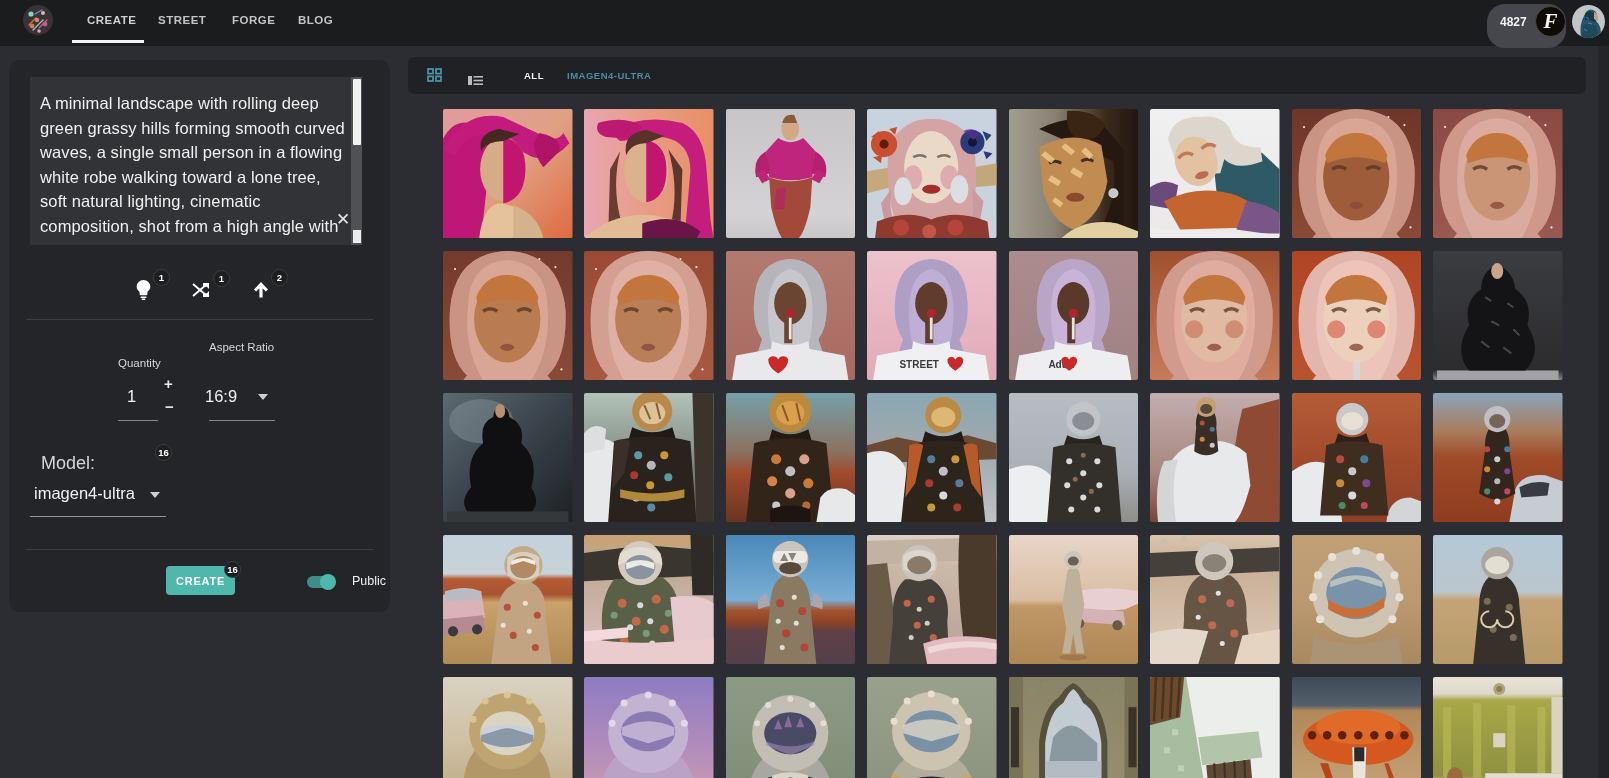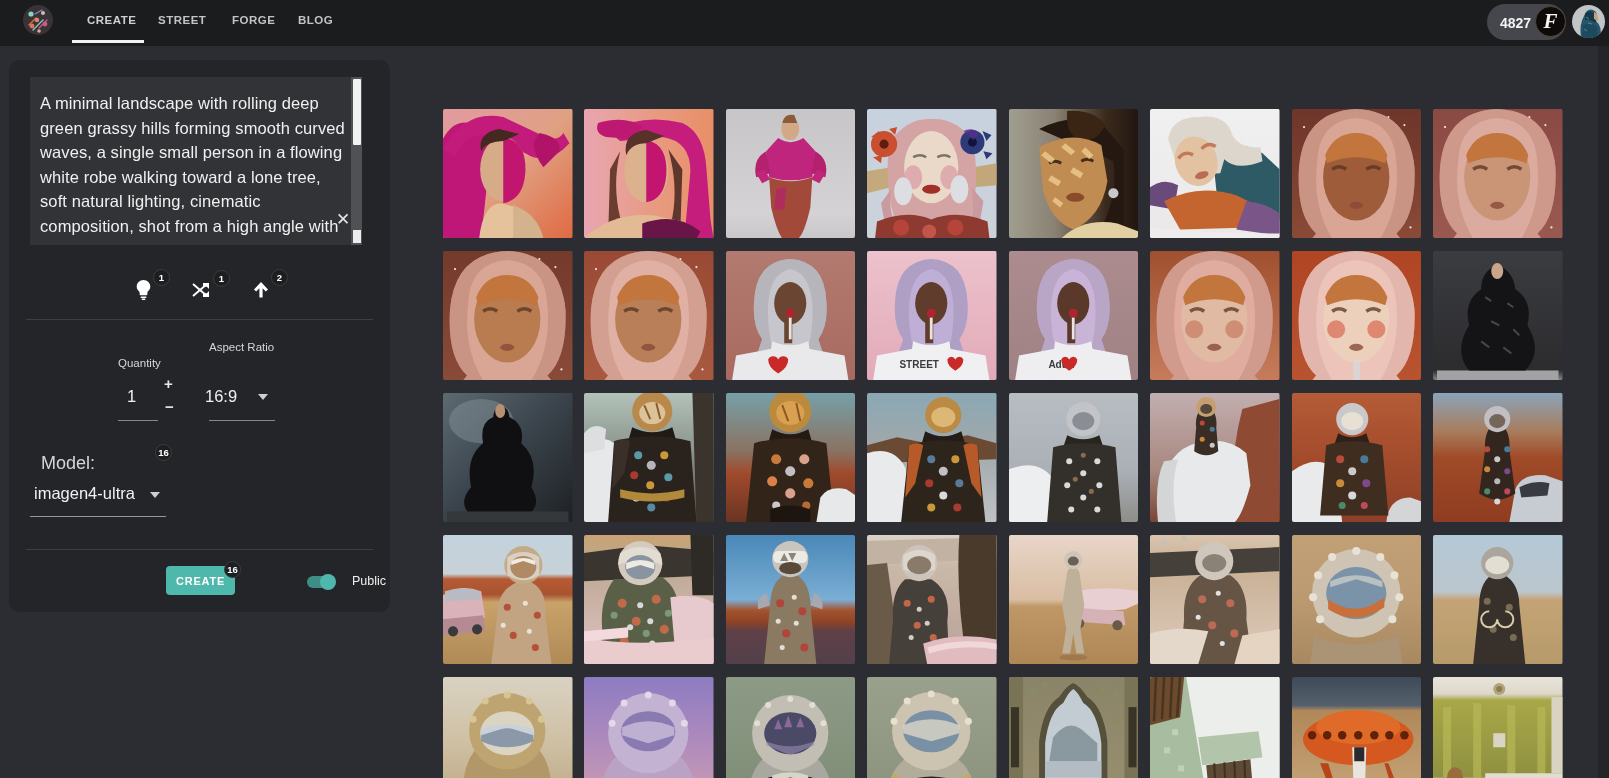--- a/index.html
+++ b/index.html
@@ -1,21 +1,21 @@
 <!DOCTYPE html>
 <html><head><meta charset="utf-8">
 <style>
 *{margin:0;padding:0;box-sizing:border-box}
 html,body{width:1609px;height:778px;overflow:hidden;background:#2b2d33;font-family:"Liberation Sans",sans-serif}
 #root{position:relative;width:1609px;height:778px}
 .topbar{position:absolute;left:0;top:0;width:1609px;height:46px;background:#1b1c1e}
 .logo{position:absolute;left:23px;top:5px}
 .nav{position:absolute;top:0;height:40px;display:flex;align-items:center;font-size:11.5px;font-weight:bold;letter-spacing:0.5px;color:#cfcfd1}
 .tab-underline{position:absolute;left:72px;top:40px;width:72px;height:3px;background:#f2f2f2}
-.pill{position:absolute;left:1487px;top:4px;width:79px;height:36px;background:#46474c;border-radius:18px;color:#f2f2f2;font-size:14px;font-weight:bold}
+.pill{position:absolute;left:1487px;top:4px;width:79px;height:44px;background:#46474c;border-radius:18px;color:#f2f2f2;font-size:12px;font-weight:bold}
 .pill .num{position:absolute;left:13px;top:11px}
 .coin{position:absolute;left:1535px;top:6px}
 .avatar{position:absolute;left:1572px;top:5px}
 .rightstrip{position:absolute;left:1598px;top:46px;width:11px;height:732px;background:#232528}
 .panel{position:absolute;left:9px;top:60px;width:381px;height:552px;background:#242528;border-radius:10px}
 .ta{position:absolute;left:21px;top:17px;width:332px;height:168px;background:#323337;color:#f0f0f0;font-size:16.5px;line-height:24.6px;padding:14px 12px 0 10px;letter-spacing:0.1px;overflow:hidden}
 .sb{position:absolute;right:0;top:0;width:11px;height:168px;background:#505155}
 .sbthumb{position:absolute;right:1.5px;top:2px;width:8px;height:66px;background:#f2f2f2;border-radius:1px}
 .closex{position:absolute;left:327px;top:149px;color:#e2e2e2;font-size:17px}
 .badge{position:absolute;width:17px;height:17px;border-radius:50%;background:#1d1e20;border:1px solid #3c3e42;color:#fff;font-size:9.5px;font-weight:bold;display:flex;align-items:center;justify-content:center}
@@ -124,20 +124,40 @@
   <div class="caret" style="left:141px;top:432px"></div>
   <div class="uline" style="left:21px;top:456px;width:136px;background:#97989a"></div>
   <div class="divider" style="top:489px"></div>
   <div class="createbtn">CREATE</div>
   <div class="badge" style="left:215px;top:501px">16</div>
   <div class="toggle">
         <div class="knob"></div>
       </div>
   <div class="publbl">Public</div>
 </div>
+<div class="toolbar">
+  <div class="tbicon" style="position:absolute;left:19px;top:11px"><svg width="15" height="14" viewBox="0 0 15 14">
+          <g fill="none" stroke="#4d97ad" stroke-width="1.7">
+            <rect x="1" y="1" width="5" height="4.6"></rect>
+            <rect x="9" y="1" width="5" height="4.6"></rect>
+            <rect x="1" y="8.4" width="5" height="4.6"></rect>
+            <rect x="9" y="8.4" width="5" height="4.6"></rect>
+          </g>
+        </svg></div>
+  <div class="tbicon" style="position:absolute;left:60px;top:14px"><svg width="15" height="9" viewBox="0 0 15 9">
+          <g fill="#b8bcbe">
+            <rect x="0" y="0" width="4" height="9"></rect>
+            <rect x="5.5" y="0" width="9.5" height="1.6"></rect>
+            <rect x="5.5" y="3.7" width="9.5" height="1.6"></rect>
+            <rect x="5.5" y="7.4" width="9.5" height="1.6"></rect>
+          </g>
+        </svg></div>
+  <div class="tbtxt" style="left:116px;top:13px;color:#f0f0f0">ALL</div>
+  <div class="tbtxt" style="left:159px;top:13px;color:#4d8aa3">IMAGEN4-ULTRA</div>
+</div>
 <div class="grid">
 <svg class="tile" viewBox="0 0 129 129" preserveAspectRatio="none">
         <defs>
           <linearGradient id="a11" x1="0" y1="0" x2="1" y2="1">
             <stop offset="0" stop-color="#e29aa0"></stop>
             <stop offset="0.5" stop-color="#e0a183"></stop>
             <stop offset="1" stop-color="#e06a42"></stop>
           </linearGradient>
         </defs>
         <rect width="129" height="129" fill="url(#a11)"></rect>

